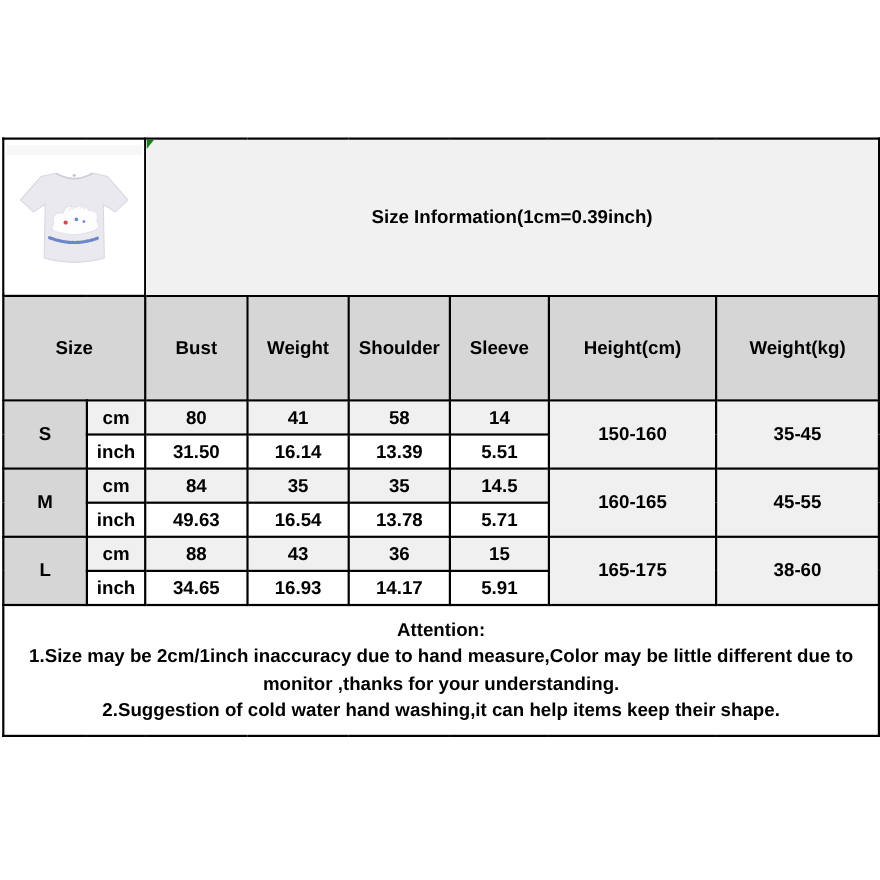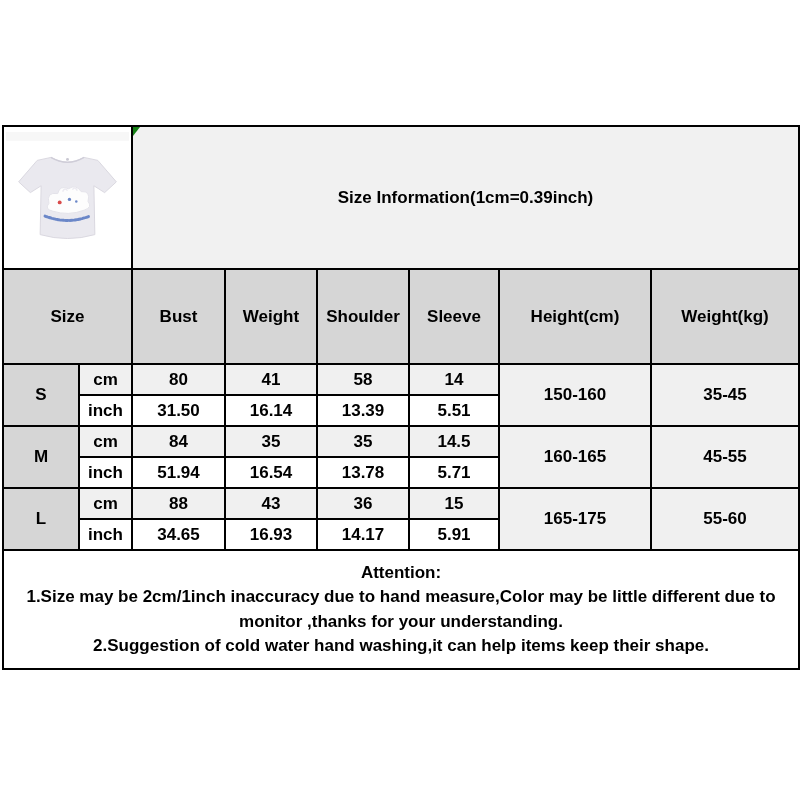--- a/index.html
+++ b/index.html
@@ -157,35 +157,35 @@
       <td class="unit-cm">cm</td>
       <td class="val-cm">84</td>
       <td class="val-cm">35</td>
       <td class="val-cm">35</td>
       <td class="val-cm">14.5</td>
       <td rowspan="2" class="merged">160-165</td>
       <td rowspan="2" class="merged">45-55</td>
     </tr>
     <tr class="body-row">
       <td class="unit-inch">inch</td>
-      <td class="val-inch">51.94</td>
+      <td class="val-inch">49.63</td>
       <td class="val-inch">16.54</td>
       <td class="val-inch">13.78</td>
       <td class="val-inch">5.71</td>
     </tr>
 
     <tr class="body-row">
       <td rowspan="2" class="size-label">L</td>
       <td class="unit-cm">cm</td>
       <td class="val-cm">88</td>
       <td class="val-cm">43</td>
       <td class="val-cm">36</td>
       <td class="val-cm">15</td>
       <td rowspan="2" class="merged">165-175</td>
-      <td rowspan="2" class="merged">55-60</td>
+      <td rowspan="2" class="merged">38-60</td>
     </tr>
     <tr class="body-row">
       <td class="unit-inch">inch</td>
       <td class="val-inch">34.65</td>
       <td class="val-inch">16.93</td>
       <td class="val-inch">14.17</td>
       <td class="val-inch">5.91</td>
     </tr>
 
     <tr>

